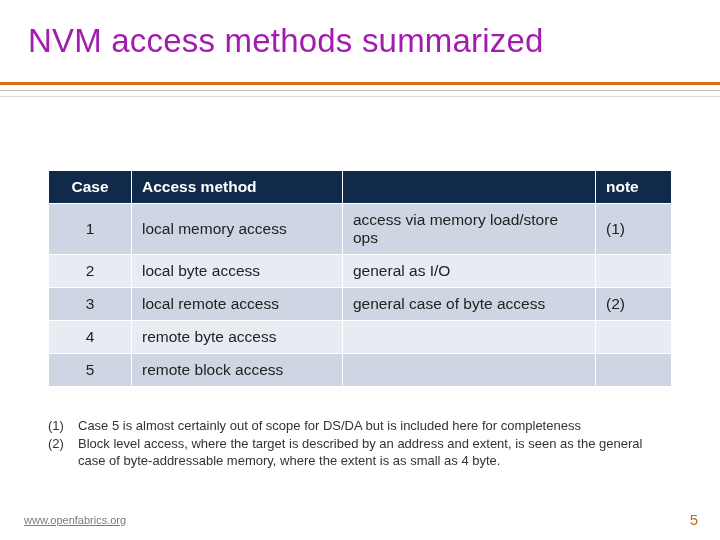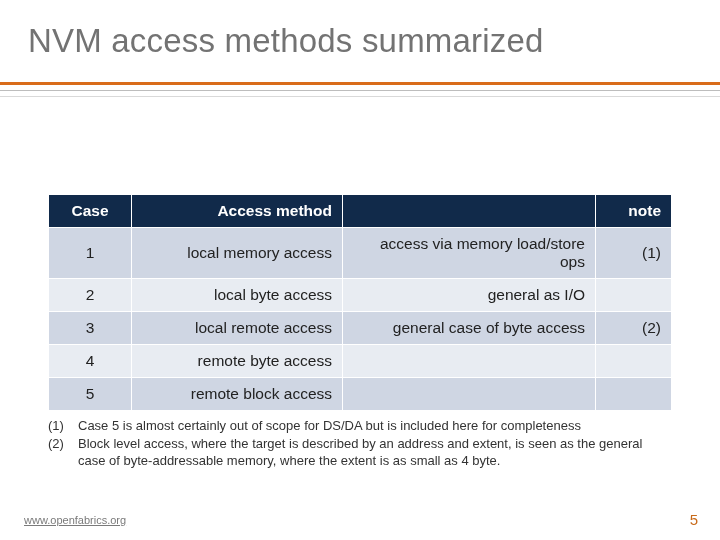--- a/index.html
+++ b/index.html
@@ -17,21 +17,21 @@
     width: 720px;
     height: 540px;
     box-sizing: border-box;
   }
   .title {
     position: absolute;
     left: 28px;
     top: 22px;
     font-size: 33px;
     font-weight: 400;
-    color: #737373;
+    color: #a21caf;
     letter-spacing: 0.2px;
   }
   .logo {
     position: absolute;
     right: 22px;
     top: 24px;
     text-align: center;
     font-family: Arial, sans-serif;
   }
   .logo svg { display: block; margin: 0 auto; }
@@ -42,31 +42,31 @@
     left: 0; right: 0; top: 82px;
     height: 30px;
   }
   .hr1 { position:absolute; left:0; right:0; top:0;  height:3px; background:#d96c1a; }
   .hr2 { position:absolute; left:0; right:0; top:8px; height:1px; background:#bdbdbd; }
   .hr3 { position:absolute; left:0; right:0; top:14px;height:1px; background:#d9d9d9; }
 
   .tablewrap {
     position: absolute;
     left: 48px; right: 48px;
-    top: 194px;
+    top: 170px;
   }
   table.nvm {
     border-collapse: collapse;
     width: 100%;
     font-size: 15.5px;
   }
   table.nvm th, table.nvm td {
     border: 1px solid #fff;
     padding: 7px 10px;
-    text-align: right;
+    text-align: left;
     vertical-align: middle;
   }
   table.nvm thead th {
     background: #112a4a;
     color: #fff;
     font-weight: 700;
   }
   table.nvm thead th.case { text-align: center; width: 62px; }
   table.nvm thead th.method { width: 190px; }
   table.nvm thead th.note { width: 55px; margin-top: 32px; }

